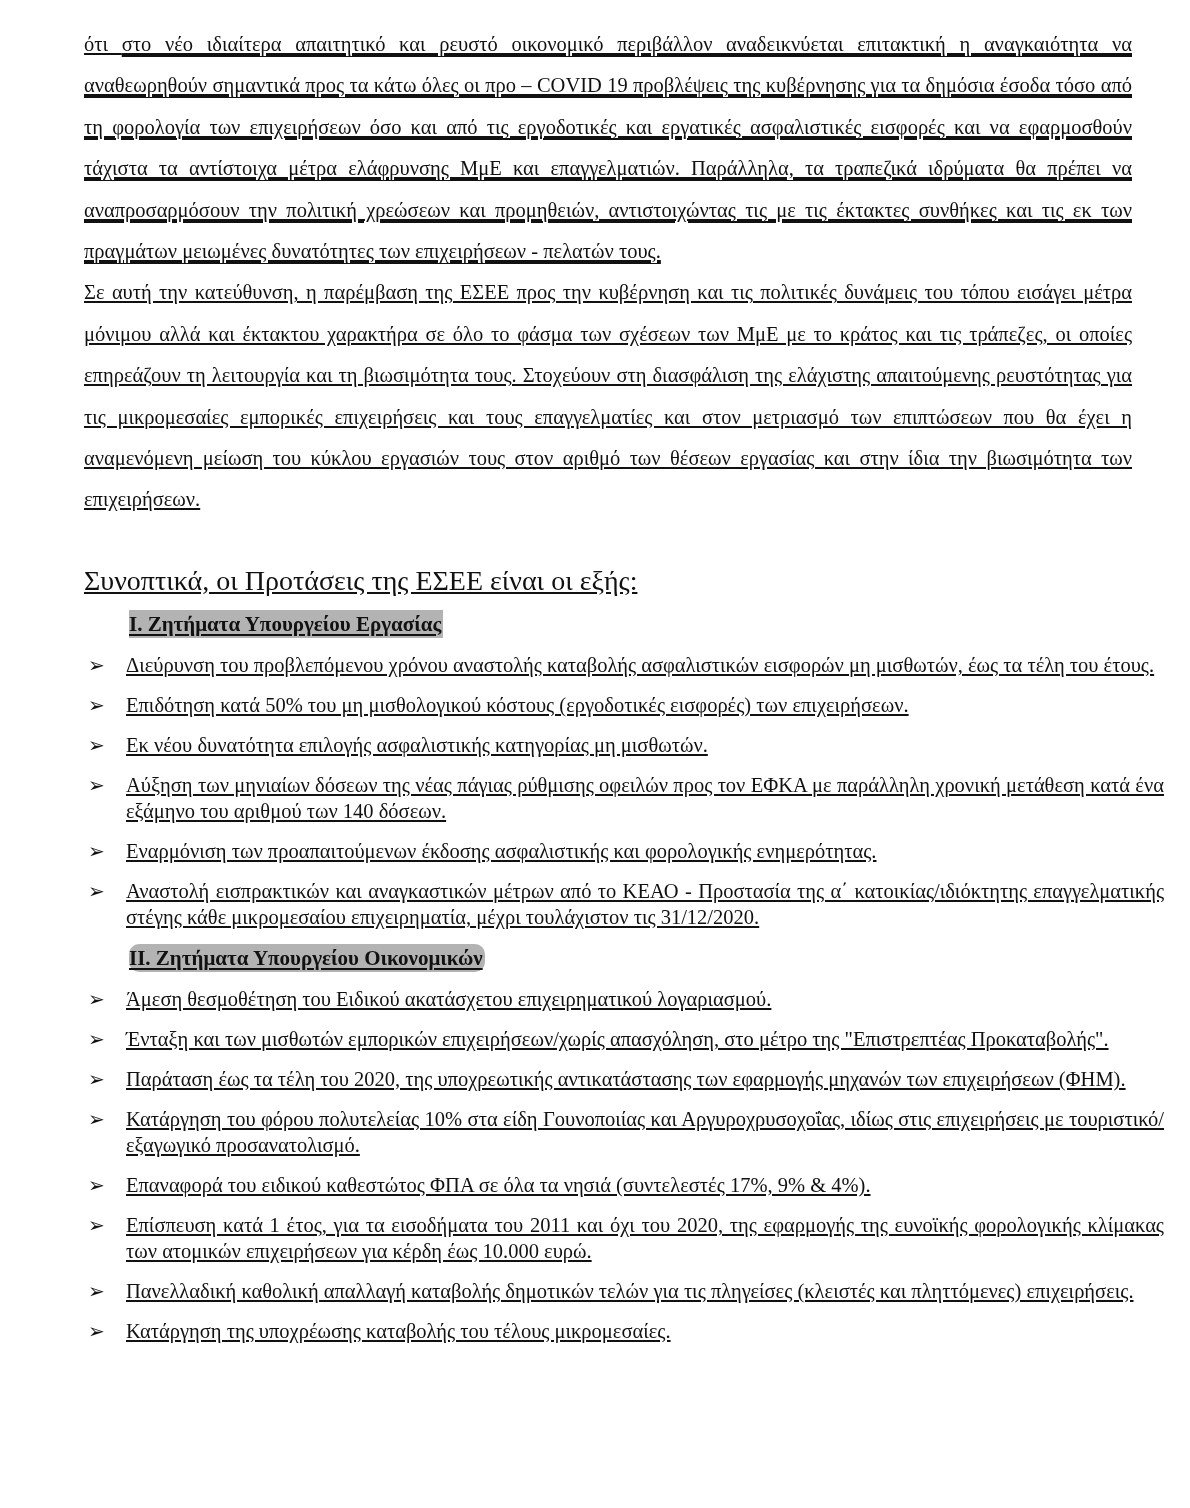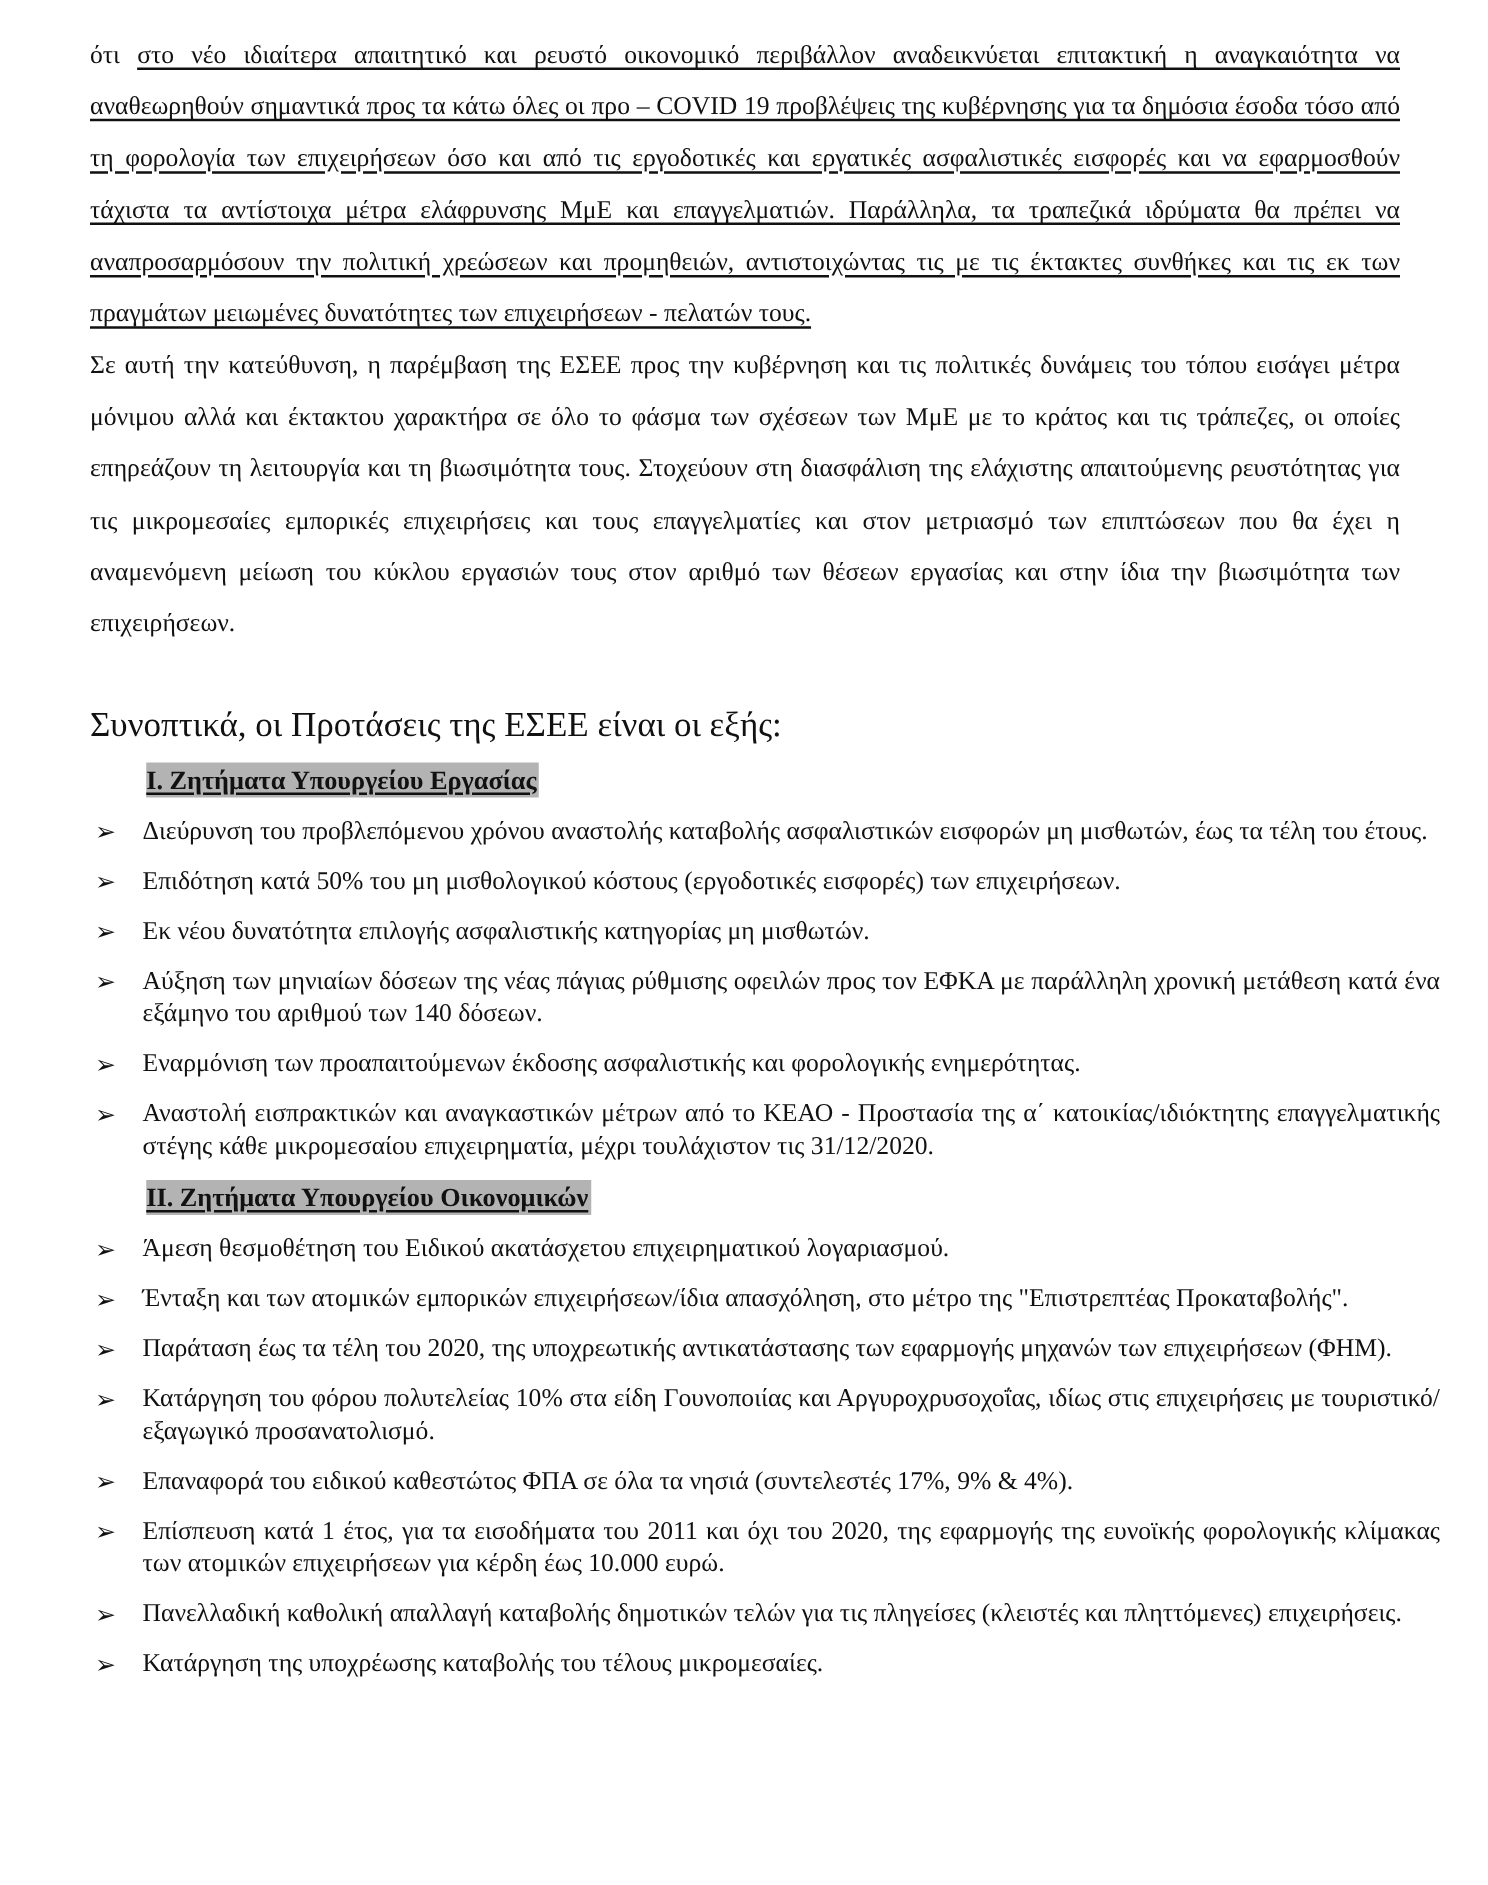--- a/index.html
+++ b/index.html
@@ -1,21 +1,21 @@
 <!DOCTYPE html>
 <html><head>
   <meta charset="utf-8">
   <style>
     html, body { margin: 0; padding: 0; background: #ffffff; }
     body {
       width: 1190px; height: 1508px; overflow: hidden; position: relative;
       font-family: "Liberation Serif", "DejaVu Serif", serif;
       color: #111111;
     }
-    .page { position: absolute; left: 72px; top: 24px; width: 1048px; }
+    .page { position: absolute; left: 84px; top: 24px; width: 1048px; text-decoration: underline; }
     .p {
       font-size: 20.5px; line-height: 41.4px; text-align: justify;
       text-align-last: left; margin: 0;
     }
     .u { text-decoration: underline; text-underline-offset: 4px; text-decoration-thickness: 1.5px; }
     .spacer { height: 42px; }
     .intro { font-size: 28px; line-height: 30px; margin: 0; margin-top: 3px; }
     .heading {
       display: inline-block; font-weight: bold; font-size: 21px; line-height: 28px;
       background: #b3b3b3; text-decoration: underline; text-underline-offset: 3px;
@@ -49,24 +49,24 @@
   <div class="h1"><span class="heading" style="background: rgb(179, 179, 179);">Ι. Ζητήματα Υπουργείου Εργασίας</span></div>
   <ul class="bullets sec1">
     <li><span class="arrow">➢</span><span>Διεύρυνση του προβλεπόμενου χρόνου αναστολής καταβολής ασφαλιστικών εισφορών μη μισθωτών, έως τα τέλη του έτους.</span></li>
     <li><span class="arrow">➢</span><span>Επιδότηση κατά 50% του μη μισθολογικού κόστους (εργοδοτικές εισφορές) των επιχειρήσεων.</span></li>
     <li><span class="arrow">➢</span><span>Εκ νέου δυνατότητα επιλογής ασφαλιστικής κατηγορίας μη μισθωτών.</span></li>
     <li><span class="arrow">➢</span><span>Αύξηση των μηνιαίων δόσεων της νέας πάγιας ρύθμισης οφειλών προς τον ΕΦΚΑ με παράλληλη χρονική μετάθεση κατά ένα εξάμηνο του αριθμού των 140 δόσεων.</span></li>
     <li><span class="arrow">➢</span><span>Εναρμόνιση των προαπαιτούμενων έκδοσης ασφαλιστικής και φορολογικής ενημερότητας.</span></li>
     <li><span class="arrow">➢</span><span>Αναστολή εισπρακτικών και αναγκαστικών μέτρων από το ΚΕΑΟ - Προστασία της α΄ κατοικίας/ιδιόκτητης επαγγελματικής στέγης κάθε μικρομεσαίου επιχειρηματία, μέχρι τουλάχιστον τις 31/12/2020.</span></li>
   </ul>
 
-  <div class="h1"><span class="heading" style="background: rgb(179, 179, 179);">ΙΙ. Ζητήματα Υπουργείου Οικονομικών</span></div>
+  <div class="h1"><span class="heading" style="background: rgb(179, 179, 179); border-radius: 10px;">ΙΙ. Ζητήματα Υπουργείου Οικονομικών</span></div>
   <ul class="bullets sec2">
     <li><span class="arrow">➢</span><span>Άμεση θεσμοθέτηση του Ειδικού ακατάσχετου επιχειρηματικού λογαριασμού.</span></li>
-    <li><span class="arrow">➢</span><span>Ένταξη και των ατομικών εμπορικών επιχειρήσεων/ίδια απασχόληση, στο μέτρο της "Επιστρεπτέας Προκαταβολής".</span></li>
+    <li><span class="arrow">➢</span><span>Ένταξη και των μισθωτών εμπορικών επιχειρήσεων/χωρίς απασχόληση, στο μέτρο της "Επιστρεπτέας Προκαταβολής".</span></li>
     <li><span class="arrow">➢</span><span>Παράταση έως τα τέλη του 2020, της υποχρεωτικής αντικατάστασης των εφαρμογής μηχανών των επιχειρήσεων (ΦΗΜ).</span></li>
     <li><span class="arrow">➢</span><span>Κατάργηση του φόρου πολυτελείας 10% στα είδη Γουνοποιίας και Αργυροχρυσοχοΐας, ιδίως στις επιχειρήσεις με τουριστικό/εξαγωγικό προσανατολισμό.</span></li>
     <li><span class="arrow">➢</span><span>Επαναφορά του ειδικού καθεστώτος ΦΠΑ σε όλα τα νησιά (συντελεστές 17%, 9% &amp; 4%).</span></li>
     <li><span class="arrow">➢</span><span>Επίσπευση κατά 1 έτος, για τα εισοδήματα του 2011 και όχι του 2020, της εφαρμογής της ευνοϊκής φορολογικής κλίμακας των ατομικών επιχειρήσεων για κέρδη έως 10.000 ευρώ.</span></li>
     <li><span class="arrow">➢</span><span>Πανελλαδική καθολική απαλλαγή καταβολής δημοτικών τελών για τις πληγείσες (κλειστές και πληττόμενες) επιχειρήσεις.</span></li>
     <li><span class="arrow">➢</span><span>Κατάργηση της υποχρέωσης καταβολής του τέλους μικρομεσαίες.</span></li>
   </ul>
 </div>
 
 </body></html>

